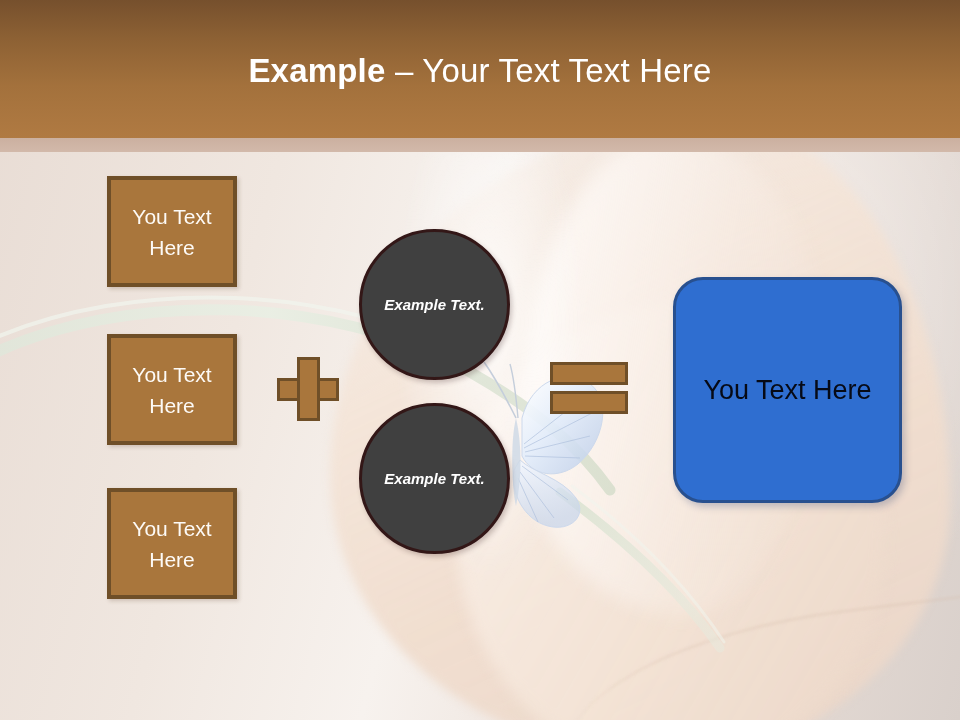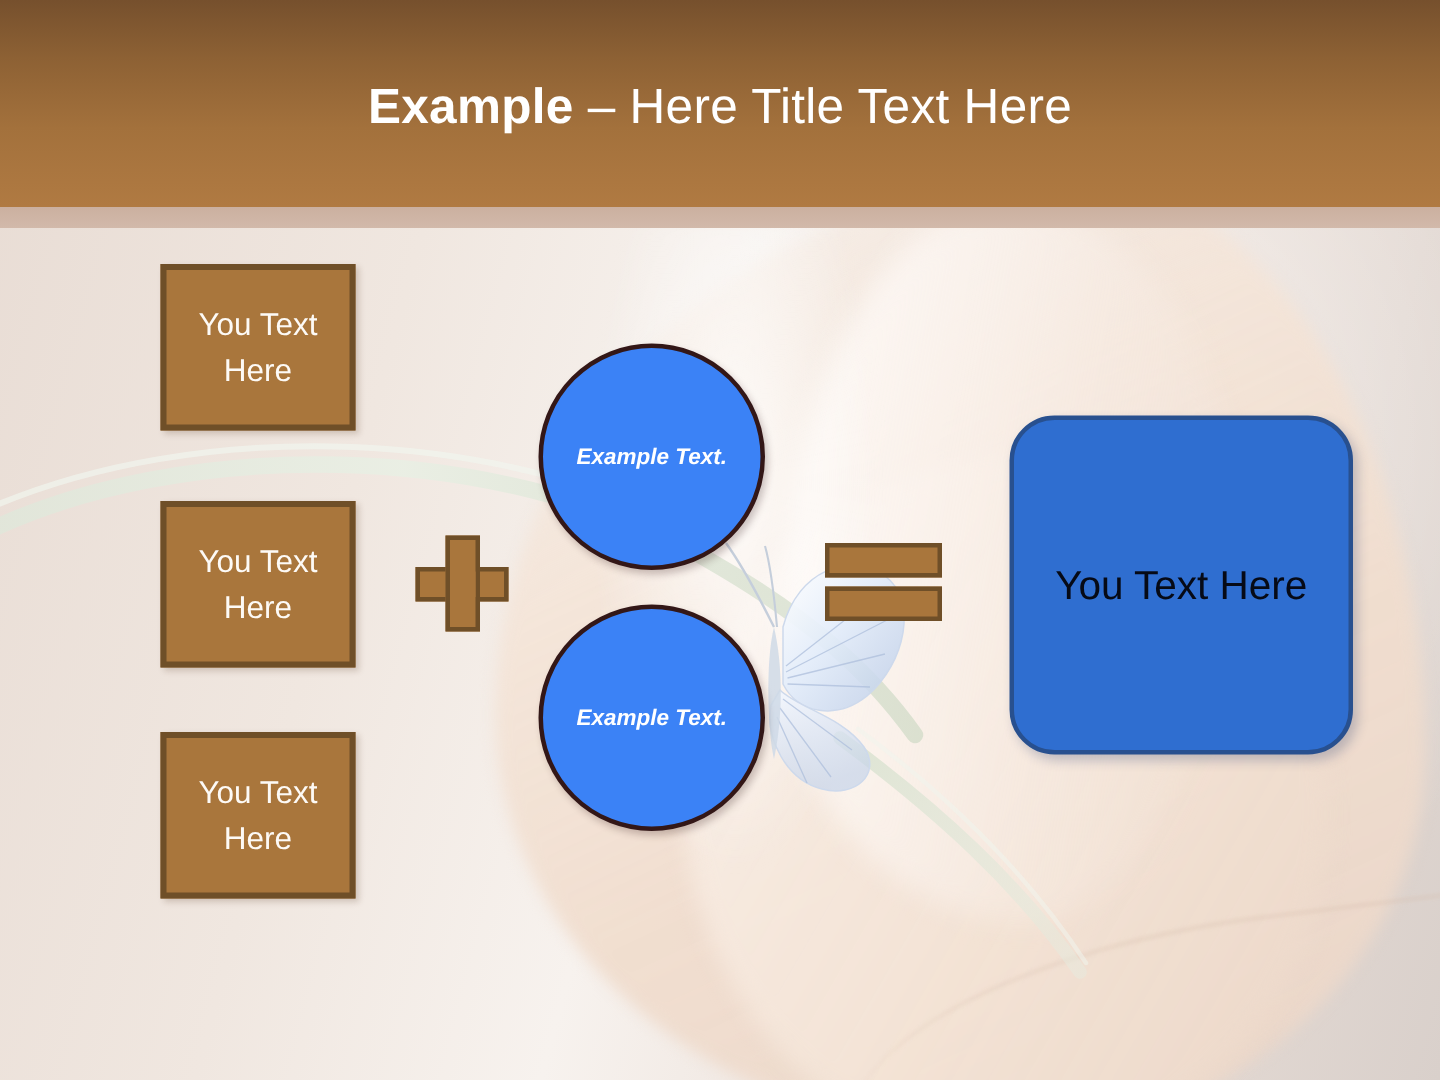--- a/index.html
+++ b/index.html
@@ -162,21 +162,21 @@
     border: 3px solid #6f4f28;
     box-sizing: border-box;
   }
   .equals .ebar + .ebar { margin-top: 6px; }
 
   
   .circle {
     position: absolute;
     width: 151px; height: 151px;
     border-radius: 50%;
-    background: #3b82f6;
+    background: #404040;
     border: 3px solid #331717;
     box-sizing: border-box;
     display: flex;
     align-items: center;
     justify-content: center;
     text-align: center;
     color: #ffffff;
     font-size: 15px;
     line-height: 22px;
     font-weight: 700;
@@ -261,21 +261,21 @@
     </g>
 
     <path d="M 46 58 C 52 84, 52 118, 46 146 C 42 130, 40 82, 46 58 Z" fill="#cfd9e6" opacity="0.85"></path>
 
     <path d="M 46 58 C 34 34, 24 16, 14 2" stroke="#c5cedb" stroke-width="1.6" fill="none"></path>
     <path d="M 48 58 C 46 36, 44 18, 40 4" stroke="#c5cedb" stroke-width="1.4" fill="none"></path>
   </svg>
 
   <div class="header"></div>
   <div class="header-band"></div>
-  <div class="title"><span class="strong">Example</span><span class="rest"> – Here Title Text Here</span></div>
+  <div class="title"><span class="strong">Example</span><span class="rest"> – Your Text Text Here</span></div>
 
   <div class="tbox" id="tbox-1">
       <span>You Text Here</span>
     </div>
   <div class="tbox" id="tbox-2">
       <span>You Text Here</span>
     </div>
   <div class="tbox" id="tbox-3">
       <span>You Text Here</span>
     </div>

